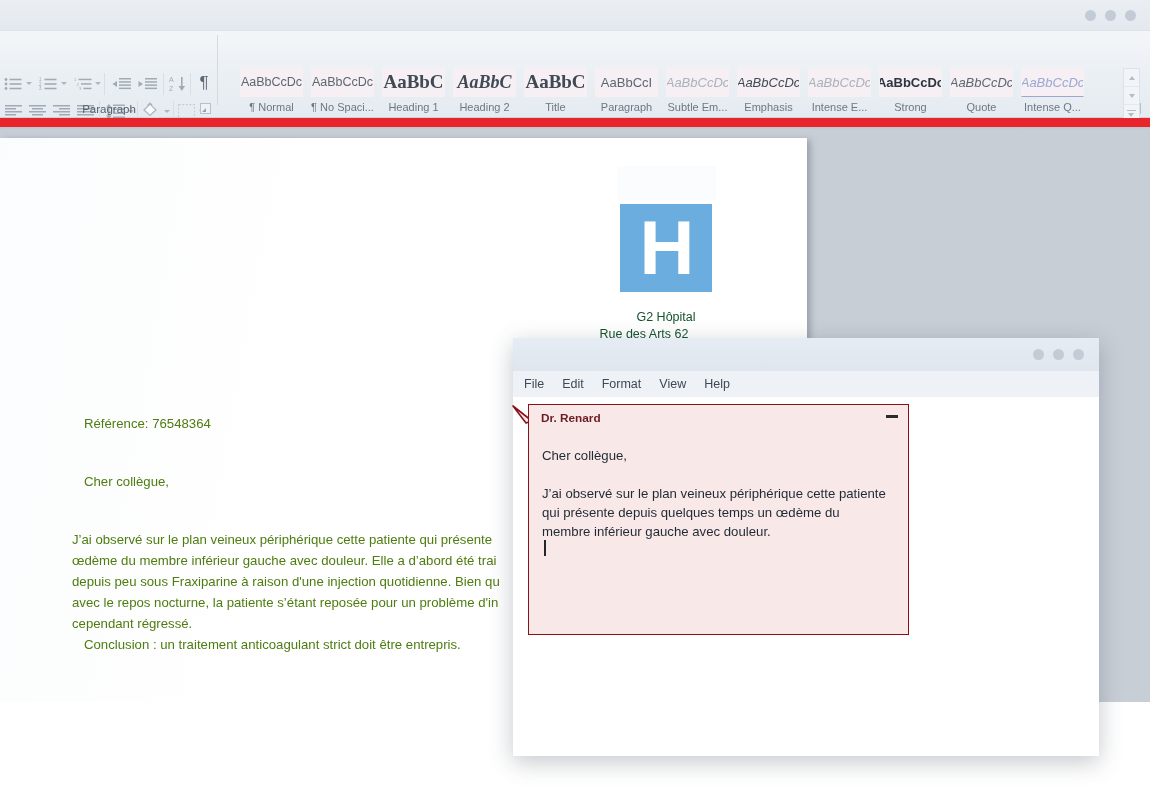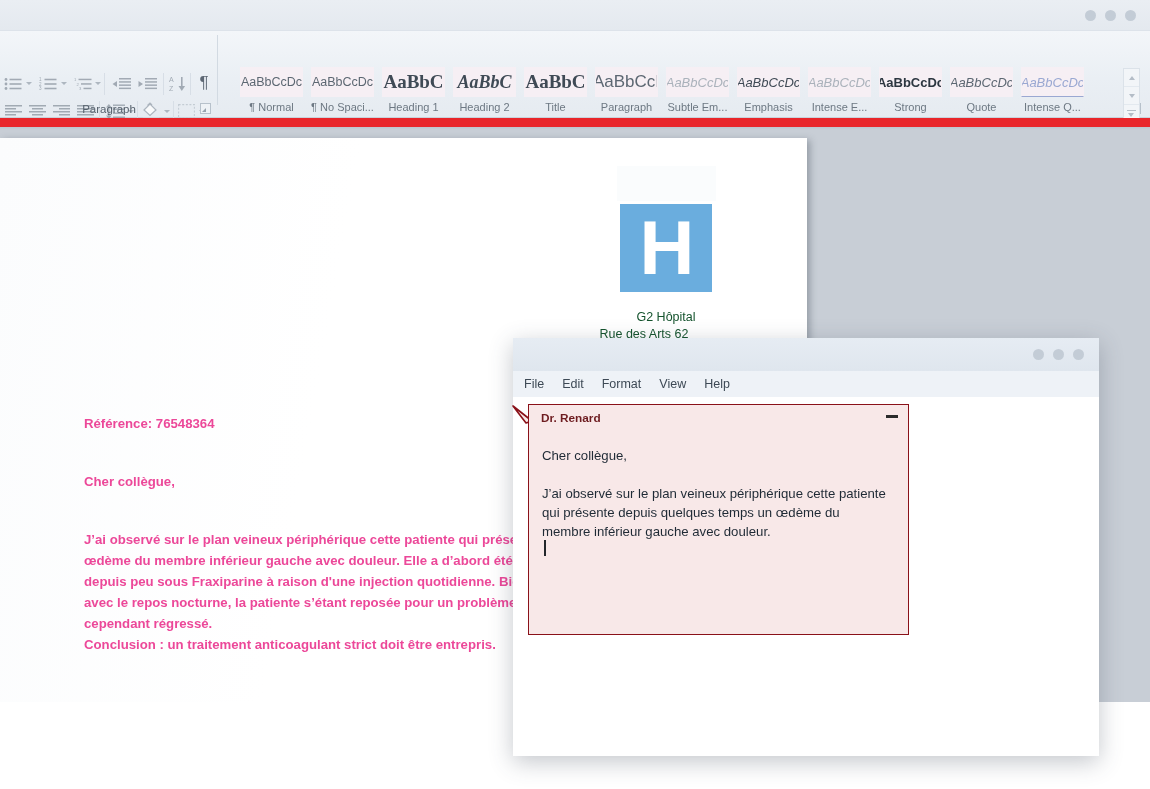--- a/index.html
+++ b/index.html
@@ -141,21 +141,21 @@
     white-space: nowrap;
     overflow: hidden;
     max-width: 71px;
     text-align: left;
   }
   .sp-normal   { font-size: 12.5px; color: #5c6772; }
   .sp-nospace  { font-size: 12.5px; color: #5c6772; }
   .sp-h1       { font-size: 19px; font-weight: bold; font-family: "Liberation Serif", serif; color: #3f4a55; }
   .sp-h2       { font-size: 18px; font-weight: bold; font-style: italic; font-family: "Liberation Serif", serif; color: #3f4a55; }
   .sp-title    { font-size: 19px; font-weight: bold; font-family: "Liberation Serif", serif; color: #3f4a55; }
-  .sp-subtitle { font-size: 17px; color: #5c6772; }
+  .sp-subtitle { font-size: 13px; color: #5c6772; }
   .sp-subem    { font-size: 13px; font-style: italic; color: #aab2bb; }
   .sp-em       { font-size: 13px; font-style: italic; color: #3f4a55; }
   .sp-intem    { font-size: 13px; font-style: italic; color: #aab2bb; }
   .sp-strong   { font-size: 13px; font-weight: bold; color: #2c3640; }
   .sp-quote    { font-size: 13px; font-style: italic; color: #5c6772; }
   .sp-intq     { font-size: 13px; font-style: italic; color: #9aa8d2; border-bottom: 1px solid #9aa8d2; }
 
   .gallery-scroll {
     position: absolute;
     right: 10px; top: 37px;
@@ -264,29 +264,28 @@
     text-align: center;
     font-size: 12.5px;
     color: #14532d;
   }
   .logo-cap1 { left: 566px; top: 310px; }
   .logo-cap2 { left: 544px; top: 327px; }
 
   
   .doc-text {
     position: absolute;
-    color: #ec4899;
+    color: #4d7c0f;
     font-size: 13.2px;
     line-height: 21px;
     white-space: pre-wrap;
-    font-weight: bold;
   }
   .dt-ref   { left: 84px; top: 413px; }
   .dt-sal   { left: 84px; top: 471px; }
-  .dt-body  { left: 84px; top: 529px; width: 500px; }
+  .dt-body  { left: 72px; top: 529px; width: 500px; }
   .dt-concl { left: 84px; top: 634px; }
 
   
   .popup {
     position: absolute;
     left: 513px; top: 338px;
     width: 586px; height: 418px;
     background: #ffffff;
     box-shadow: 0 6px 22px rgba(60,70,85,.30);
   }

